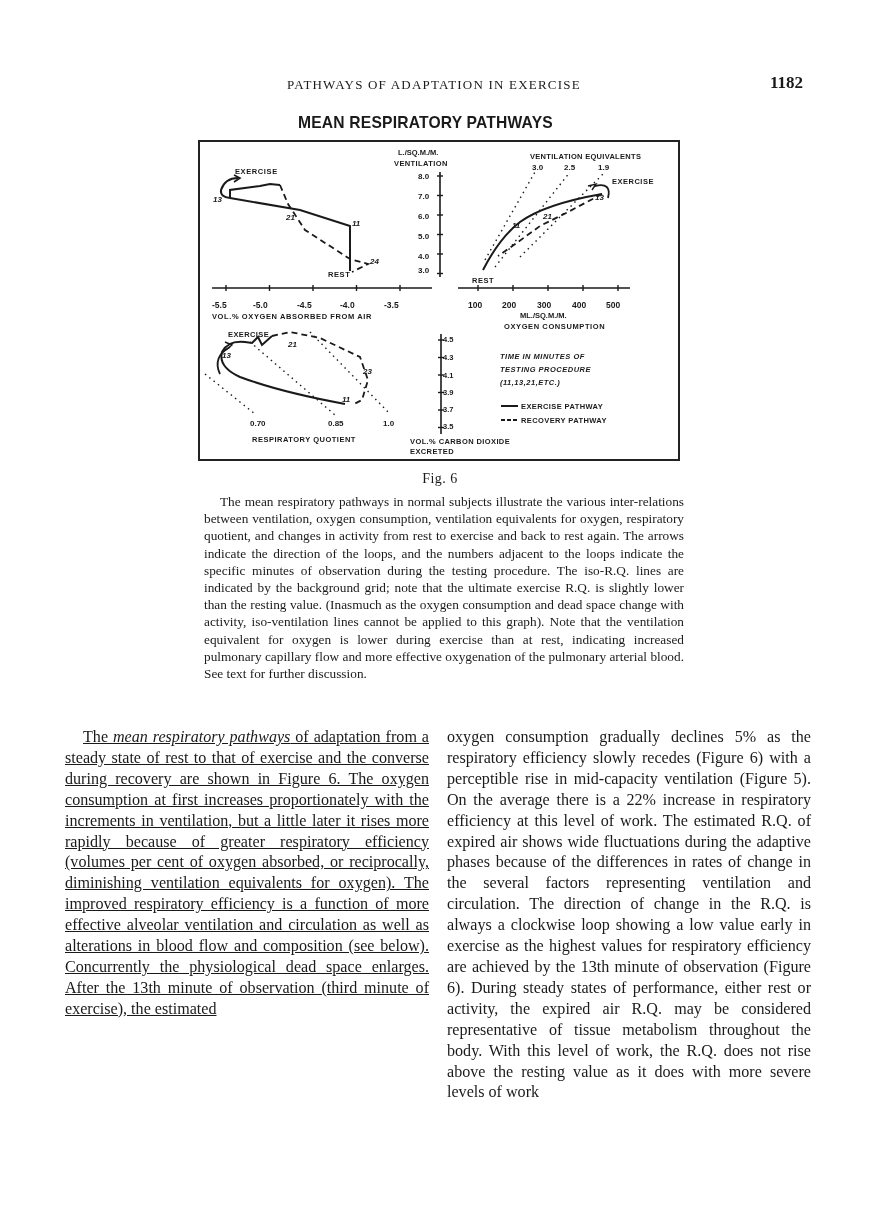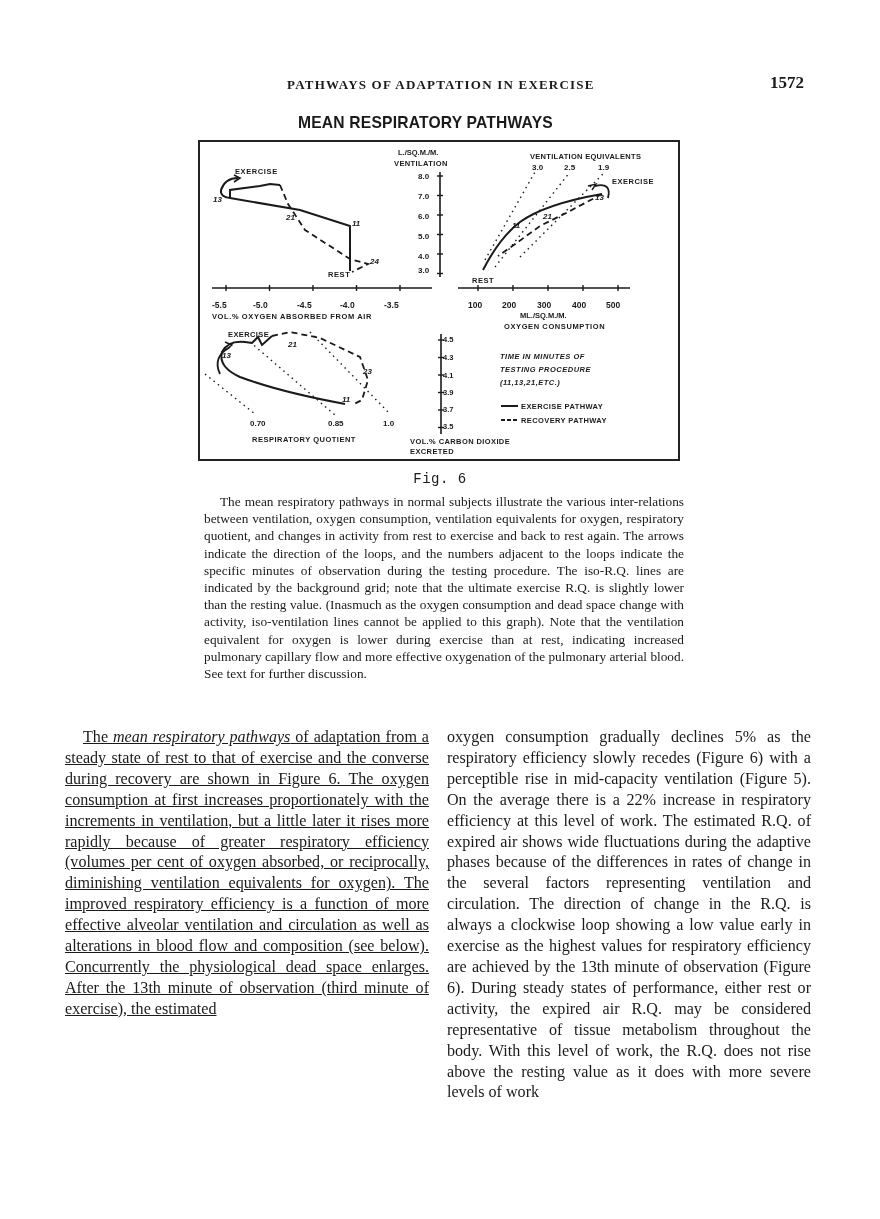--- a/index.html
+++ b/index.html
@@ -1,38 +1,38 @@
 <!DOCTYPE html>
 <html><head>
 <meta charset="utf-8">
 <style>
   html, body { margin: 0; padding: 0; background: #ffffff; }
   body { width: 880px; height: 1219px; position: relative; overflow: hidden; color: #1a1a1a; font-family: "Liberation Serif", "DejaVu Serif", serif; }
   .running-head { position: absolute; top: 77px; left: 0; width: 880px; }
-  .running-title { position: absolute; left: 287px; top: 0; font-size: 13px; letter-spacing: 1.2px; font-family: "Liberation Serif", serif; font-weight: bold; }
+  .running-title { position: absolute; left: 287px; top: 0; font-size: 13px; letter-spacing: 1.2px; font-family: "Liberation Serif", serif; }
   .page-number { position: absolute; left: 770px; top: -4px; font-size: 17px; font-weight: bold; font-family: "Liberation Serif", serif; }
   .fig-title { position: absolute; top: 113px; left: 298px; font-family: "Liberation Sans", "DejaVu Sans", sans-serif; font-weight: bold; font-size: 17px; letter-spacing: 0.2px; transform: scaleX(0.92); transform-origin: left; }
   .figure-box { position: absolute; left: 198px; top: 140px; width: 482px; height: 321px; border: 2px solid #222; box-sizing: border-box; }
   .figure-box svg { position: absolute; left: 0; top: 0; }
   .fig-label { font-family: "Liberation Sans", "DejaVu Sans", sans-serif; font-weight: bold; fill: #1a1a1a; }
-  .fig-caption-head { position: absolute; top: 471px; left: 0; width: 880px; text-align: center; font-size: 14px; letter-spacing: 0.5px; font-family: Liberation Mono, monospace; }
+  .fig-caption-head { position: absolute; top: 471px; left: 0; width: 880px; text-align: center; font-size: 14px; letter-spacing: 0.5px; }
   .caption { position: absolute; top: 493px; left: 204px; width: 480px; font-size: 13.3px; line-height: 17.2px; text-align: justify; text-indent: 16px; }
   .col { position: absolute; top: 727px; width: 364px; font-size: 16.1px; line-height: 20.9px; text-align: justify; }
   .col p { margin: 0; }
   .col p.indent { text-indent: 18px; text-decoration: underline; }
   .col-left { left: 65px; }
   .col-right { left: 447px; }
   em { font-style: italic; }
 </style>
 </head>
 <body>
 
 <div class="running-head">
   <span class="running-title">PATHWAYS OF ADAPTATION IN EXERCISE</span>
-  <span class="page-number">1572</span>
+  <span class="page-number">1182</span>
 </div>
 
 <div class="fig-title">MEAN RESPIRATORY PATHWAYS</div>
 
 <div class="figure-box">
   <svg id="fig" width="480" height="319" viewBox="0 0 480 319">
 
     <g>
       <line x1="12" y1="146" x2="232" y2="146" stroke="#1a1a1a" stroke-width="1.6"></line>
       <g id="tl-xticks">

